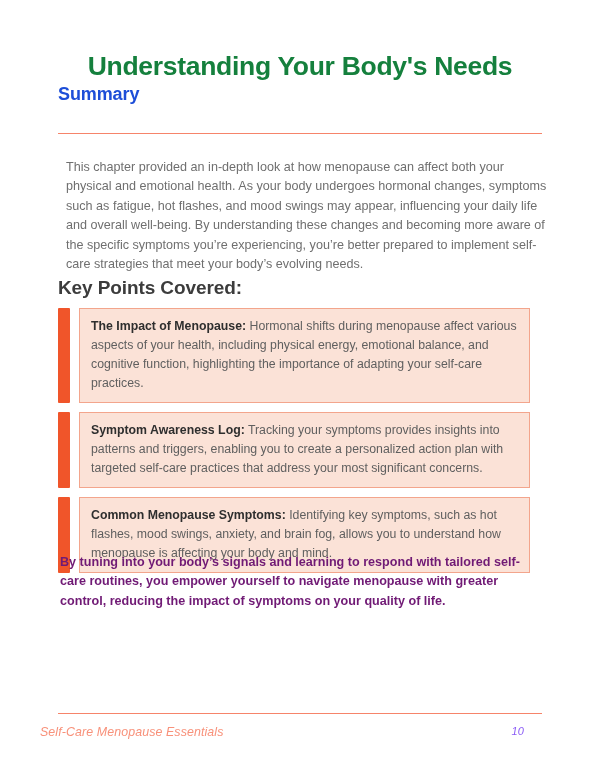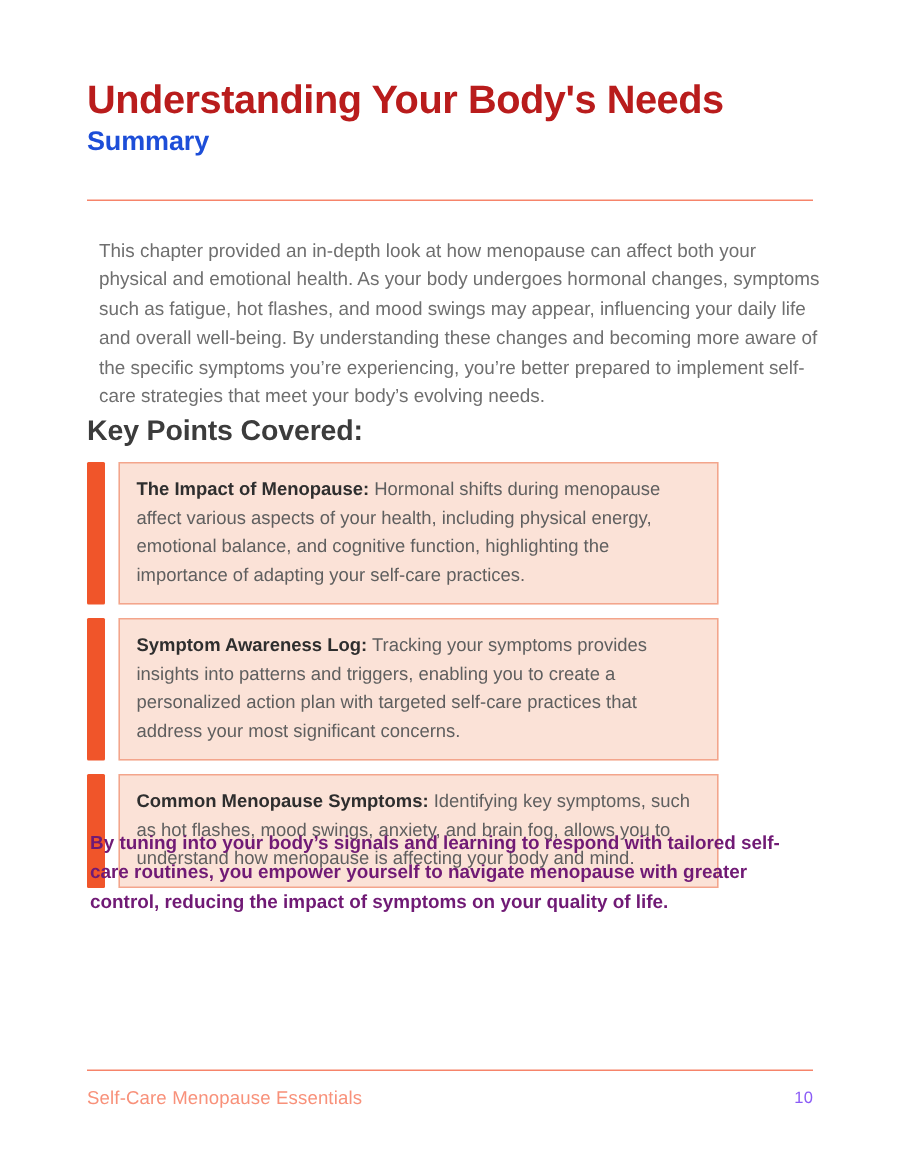--- a/index.html
+++ b/index.html
@@ -27,25 +27,26 @@
   
   .header {
     position: absolute;
     left: 58px;
     top: 52px;
     width: 484px;
   }
   .chapter-title {
     font-size: 26.5px;
     font-weight: bold;
-    color: #b91c1c;
+    color: #15803d;
     letter-spacing: -0.3px;
     line-height: 1.08;
     margin: 0;
     white-space: nowrap;
+    text-align: center;
   }
   .chapter-subtitle {
     font-size: 18px;
     font-weight: bold;
     color: #1d4ed8;
     letter-spacing: -0.1px;
     line-height: 1.2;
     margin: 3px 0 0 0;
   }
   .header-rule {
@@ -79,21 +80,21 @@
     color: #3C3C3C;
     letter-spacing: -0.1px;
     margin: 0;
   }
 
   
   .keypoints {
     position: absolute;
     left: 58px;
     top: 308px;
-    width: 421px;
+    width: 472px;
   }
   .keypoint {
     display: flex;
     align-items: stretch;
     margin-bottom: 9px;
   }
   .keypoint-bar {
     width: 12px;
     flex: 0 0 12px;
     background: #F0552A;
@@ -132,29 +133,30 @@
   .footer-rule {
     position: absolute;
     left: 58px;
     top: 713px;
     width: 484px;
     height: 0;
     border-top: 1.2px solid #F6846A;
   }
   .footer {
     position: absolute;
-    left: 58px;
+    left: 40px;
     top: 725px;
     width: 484px;
     display: flex;
     justify-content: space-between;
-    align-items: center;
+    align-items: flex-start;
     font-size: 12.4px;
     color: #F8917A;
     letter-spacing: 0.1px;
+    font-style: italic;
   }
   .footer-page {
     font-size: 11px;
     color: #8b5cf6;
   }
 </style>
 </head>
 <body>
 
 <div class="page">

